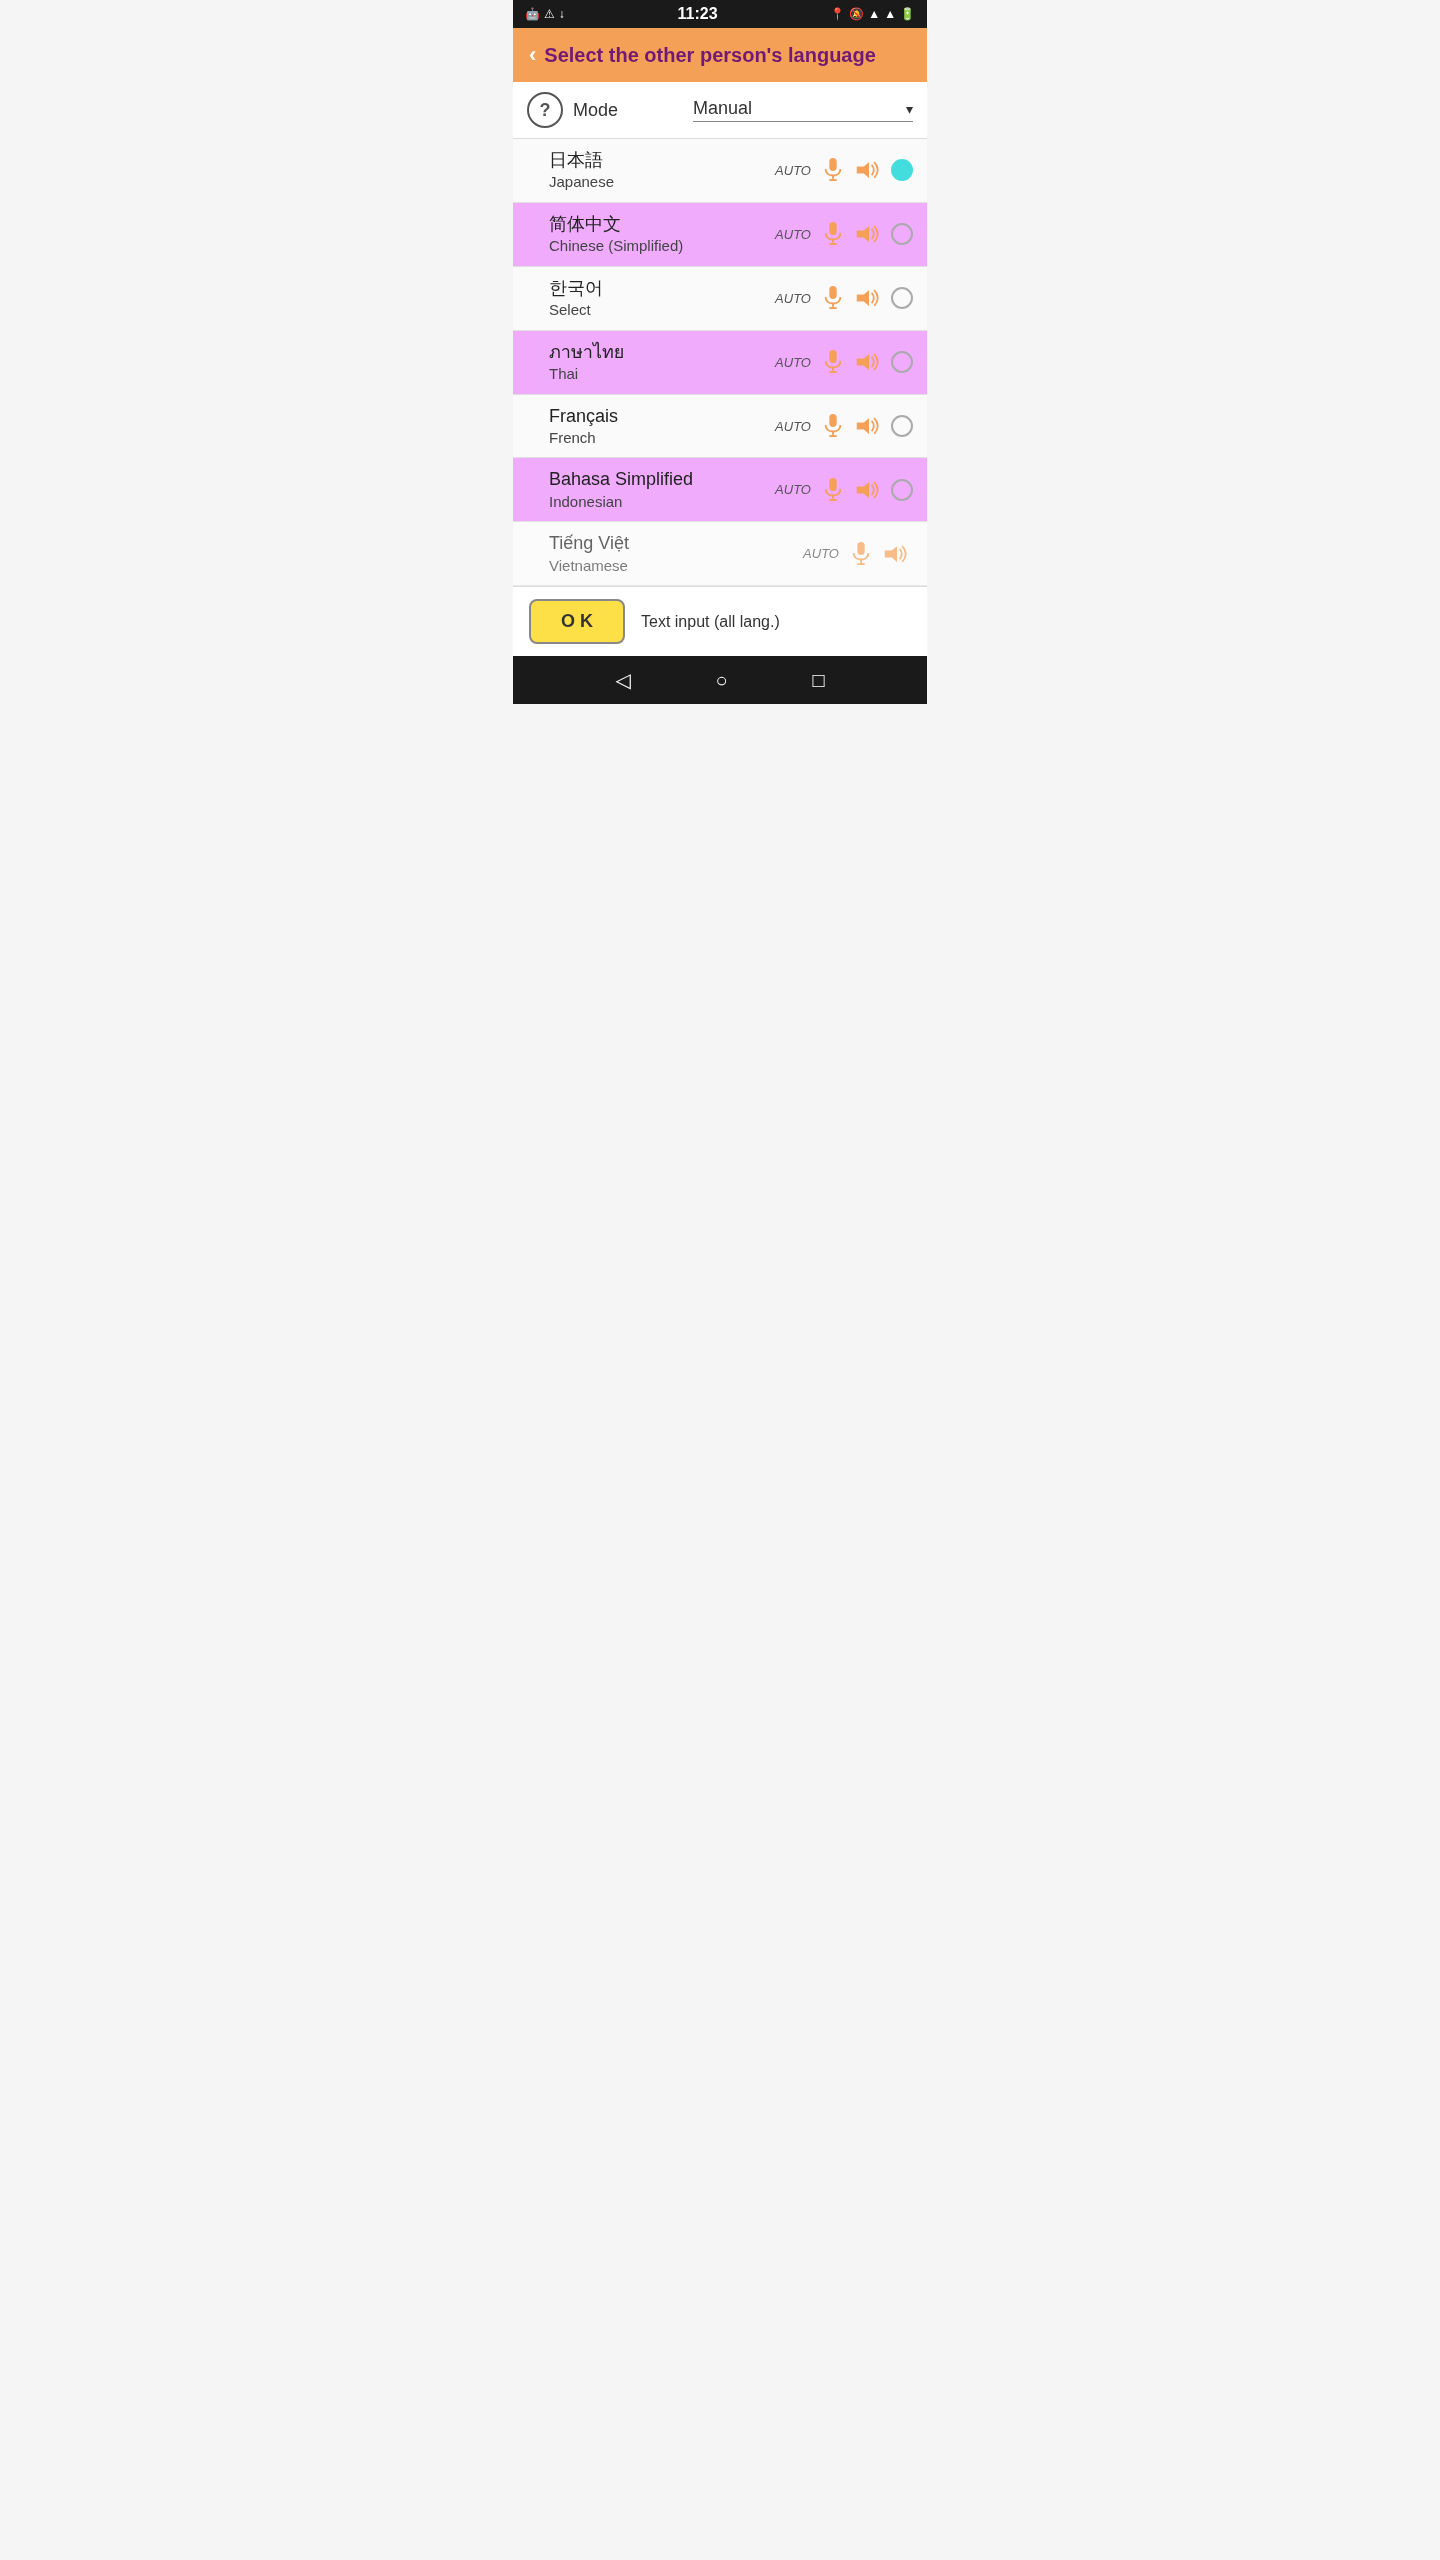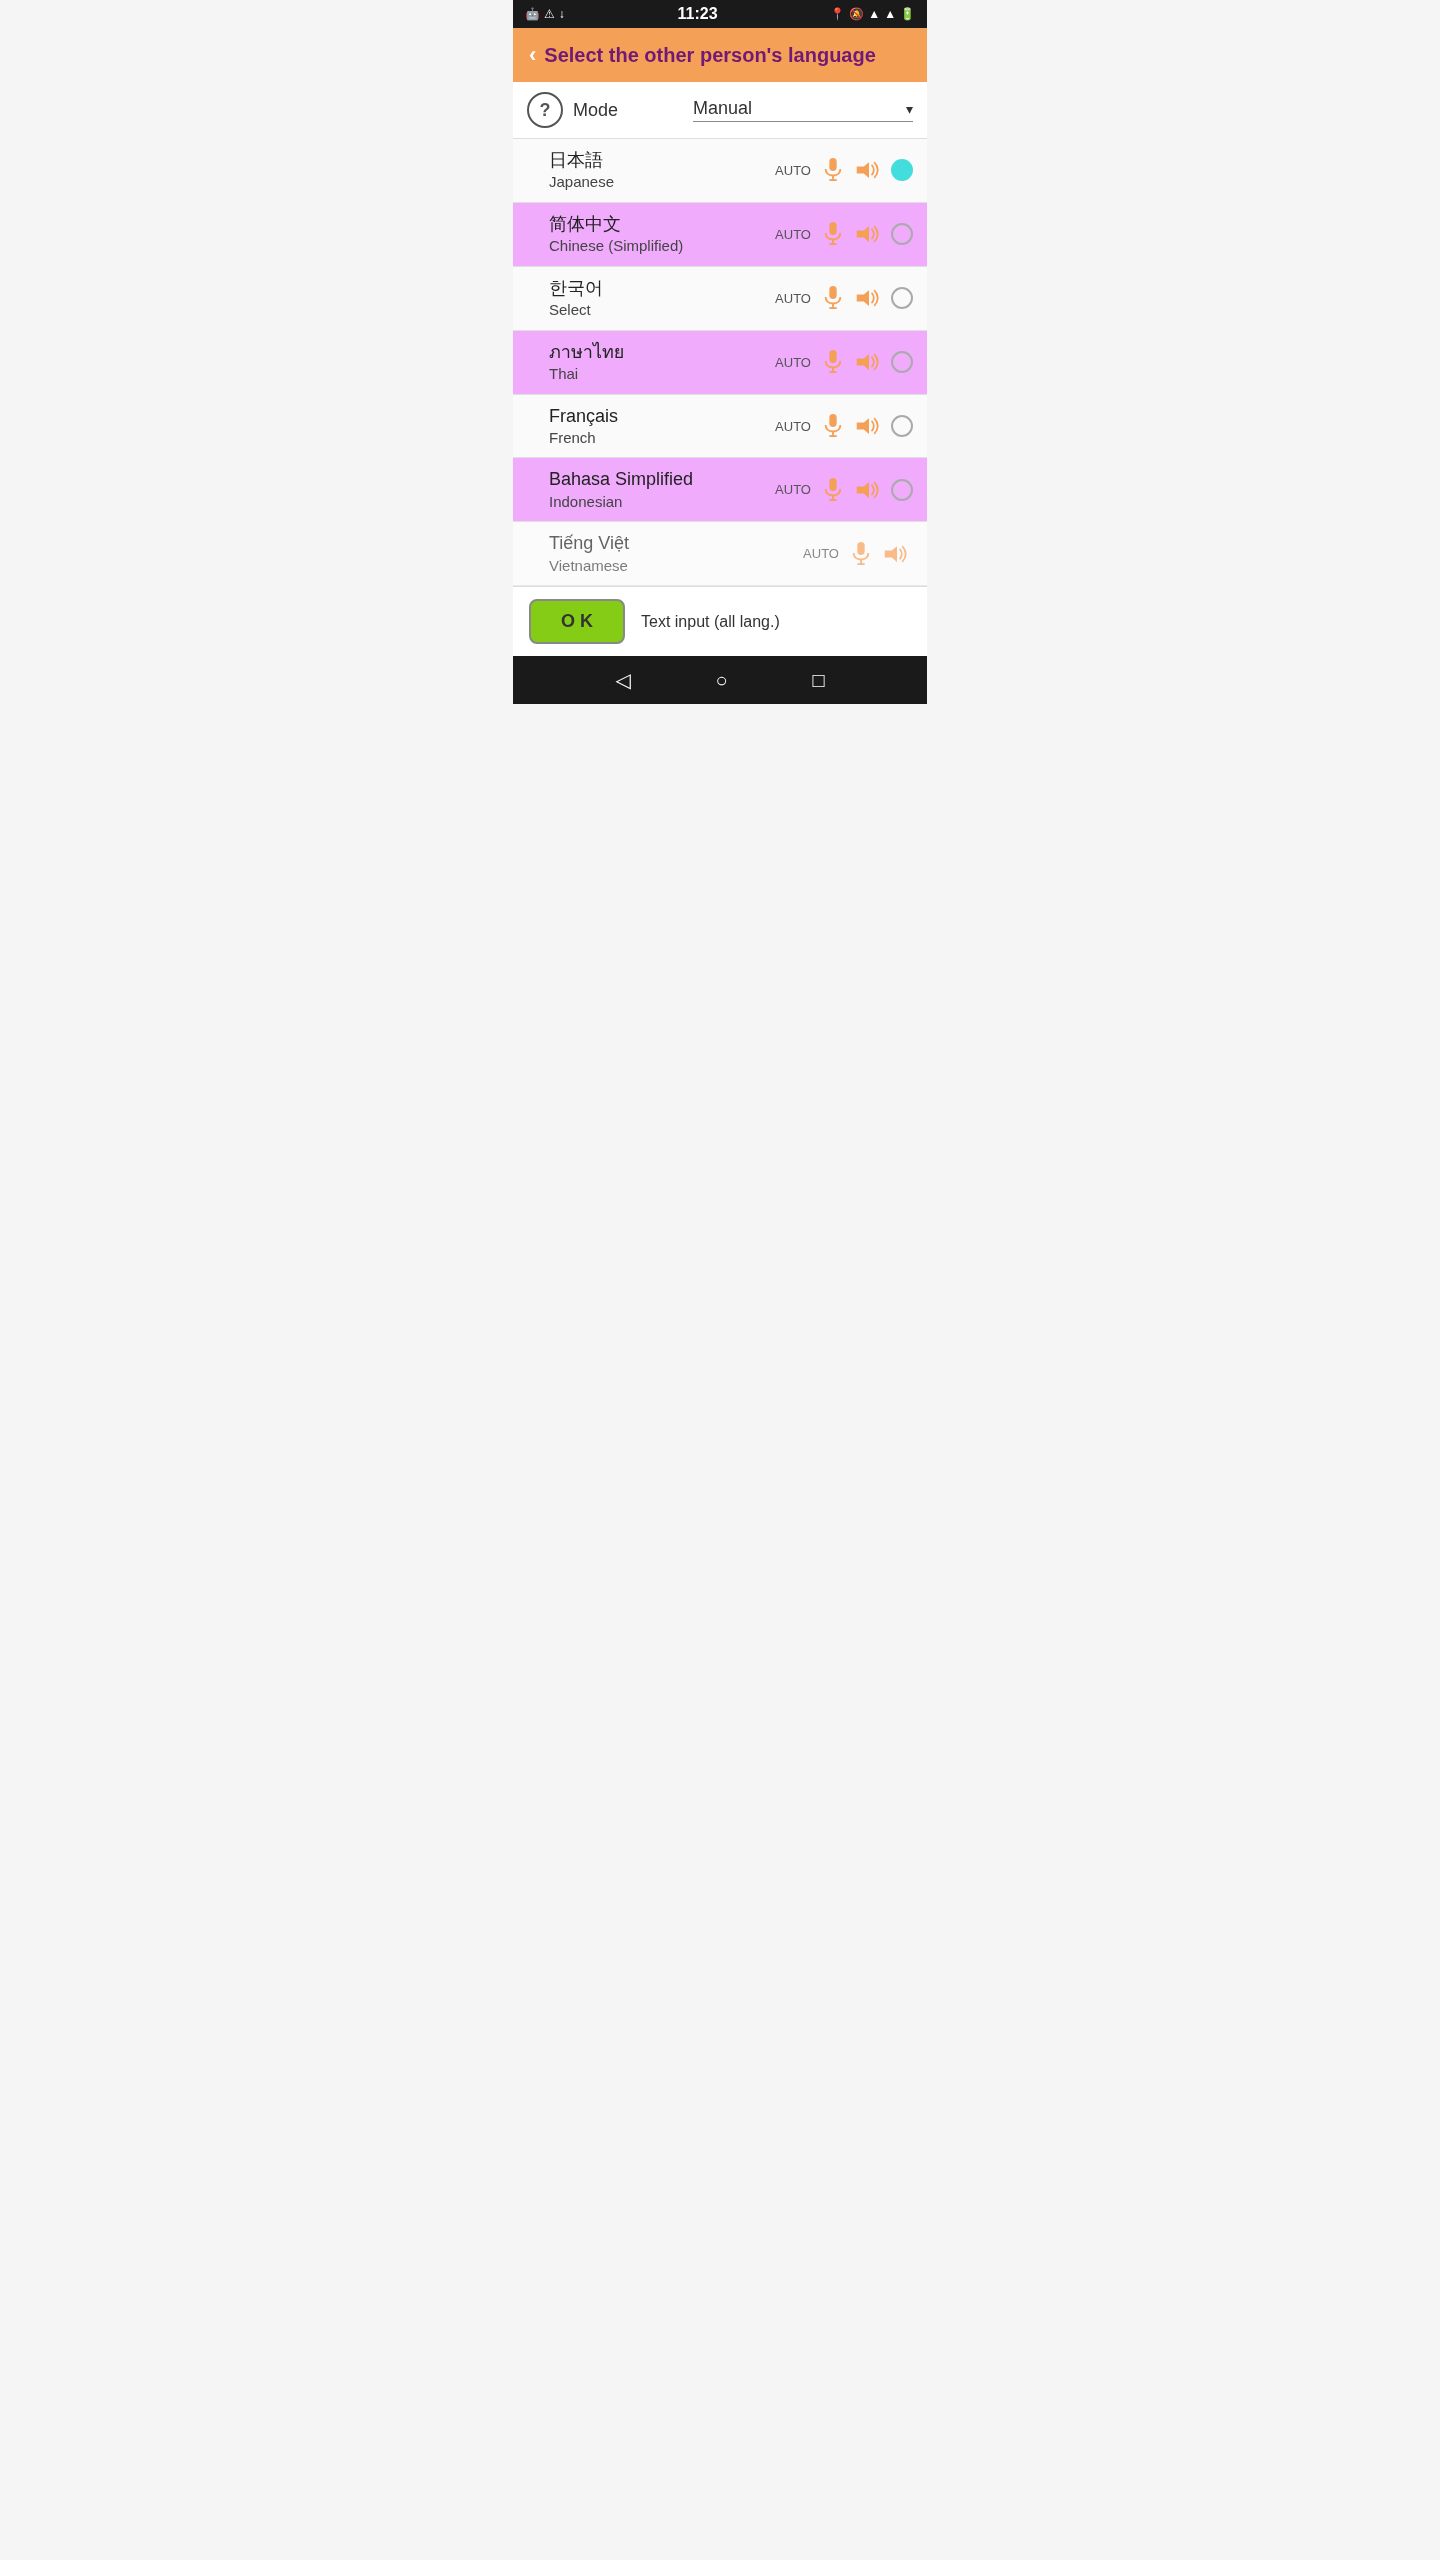--- a/index.html
+++ b/index.html
@@ -152,20 +152,21 @@
       display: flex;
       align-items: center;
       gap: 6px;
       flex-shrink: 0;
     }
 
     .auto-label {
       font-size: 13px;
       color: #555;
       margin-right: 2px;
+      font-style: italic;
     }
 
     .mic-icon {
       width: 28px;
       height: 28px;
       display: flex;
       align-items: center;
       justify-content: center;
     }
 
@@ -223,21 +224,21 @@
       gap: 16px;
     }
 
     .ok-button {
       border: 2px solid #888;
       border-radius: 8px;
       padding: 10px 30px;
       font-size: 18px;
       font-weight: bold;
       color: #333;
-      background: #84cc16;
+      background: #fde047;
       cursor: pointer;
       flex-shrink: 0;
     }
 
     .text-input-label {
       font-size: 16px;
       color: #333;
     }
 
     

